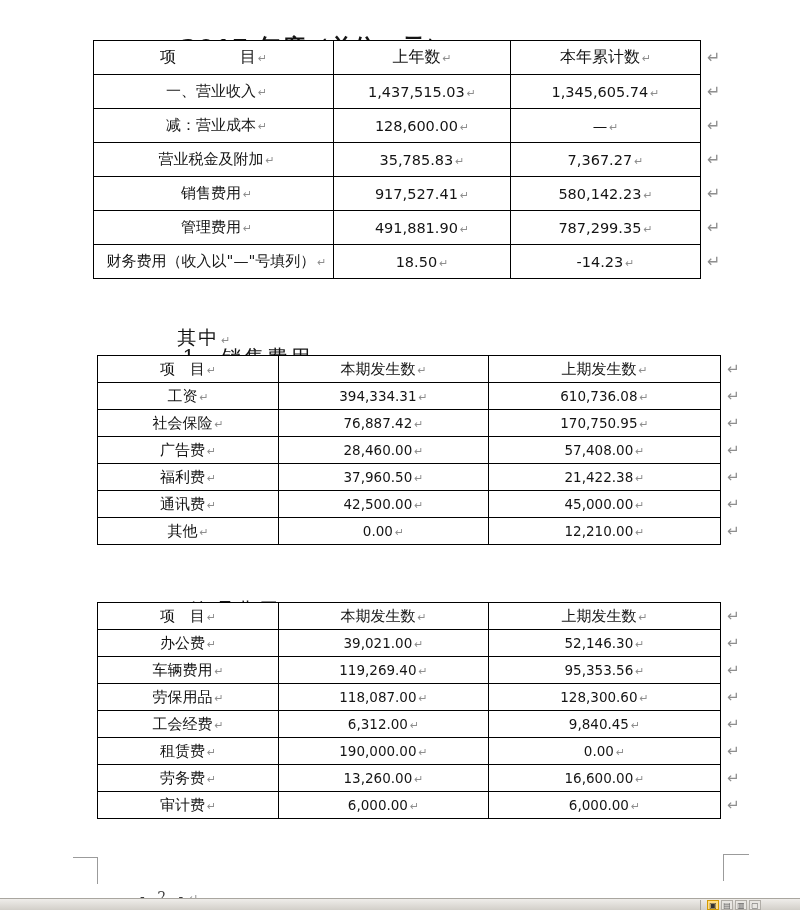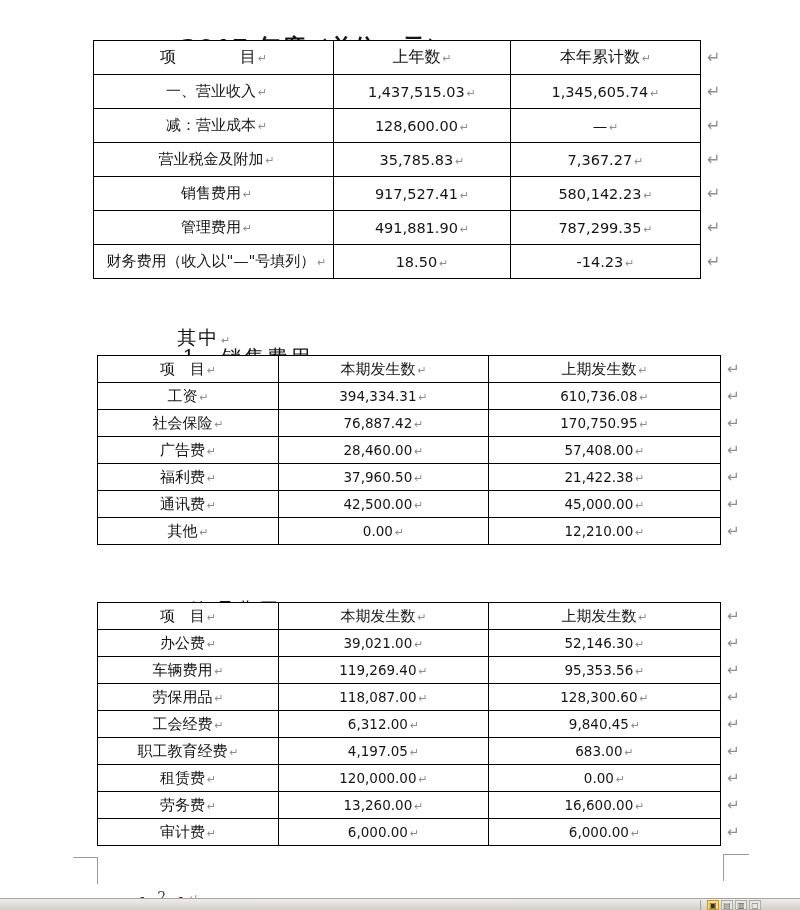--- a/index.html
+++ b/index.html
@@ -211,28 +211,22 @@
           <td class="num"><span class="ct">128,300.60</span><span class="eoc">↵</span></td>
           <td class="rowmark">↵</td>
         </tr>
         <tr>
           <td class="c0"><span class="ct">工会经费</span><span class="eoc">↵</span></td>
           <td class="num"><span class="ct">6,312.00</span><span class="eoc">↵</span></td>
           <td class="num"><span class="ct">9,840.45</span><span class="eoc">↵</span></td>
           <td class="rowmark">↵</td>
         </tr>
         <tr>
-          <td class="c0"><span class="ct">职工教育经费</span><span class="eoc">↵</span></td>
-          <td class="num"><span class="ct">4,197.05</span><span class="eoc">↵</span></td>
-          <td class="num"><span class="ct">683.00</span><span class="eoc">↵</span></td>
-          <td class="rowmark">↵</td>
-        </tr>
-        <tr>
           <td class="c0"><span class="ct">租赁费</span><span class="eoc">↵</span></td>
-          <td class="num"><span class="ct">120,000.00</span><span class="eoc">↵</span></td>
+          <td class="num"><span class="ct">190,000.00</span><span class="eoc">↵</span></td>
           <td class="num"><span class="ct">0.00</span><span class="eoc">↵</span></td>
           <td class="rowmark">↵</td>
         </tr>
         <tr>
           <td class="c0"><span class="ct">劳务费</span><span class="eoc">↵</span></td>
           <td class="num"><span class="ct">13,260.00</span><span class="eoc">↵</span></td>
           <td class="num"><span class="ct">16,600.00</span><span class="eoc">↵</span></td>
           <td class="rowmark">↵</td>
         </tr>
         <tr>

